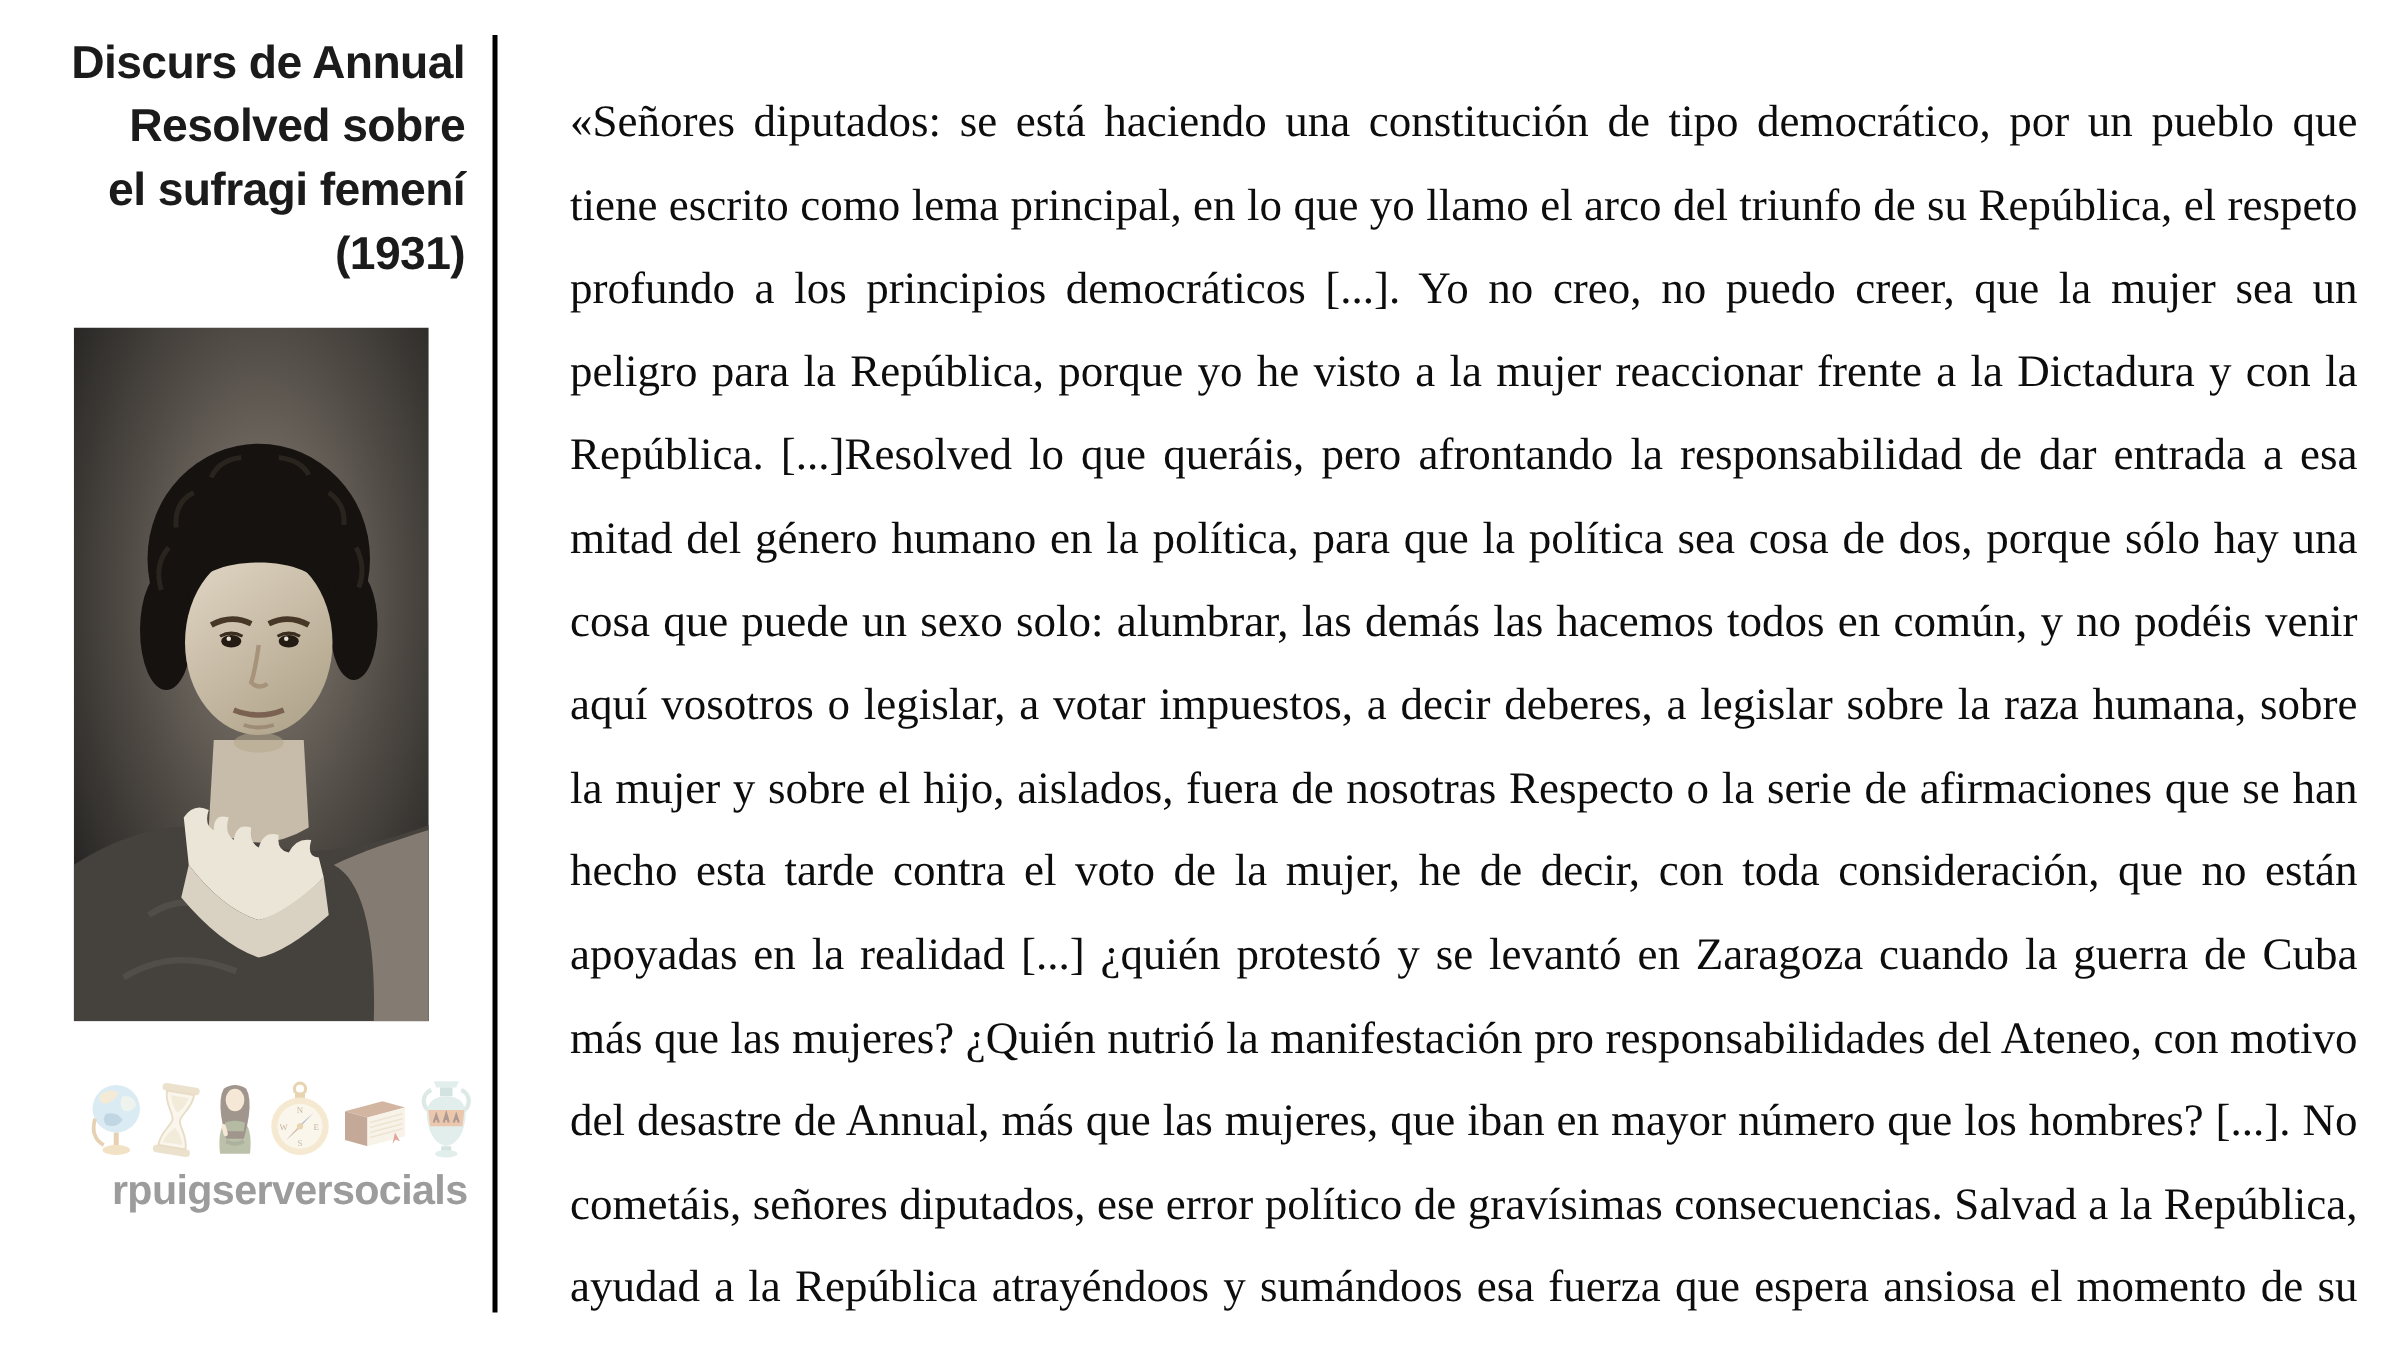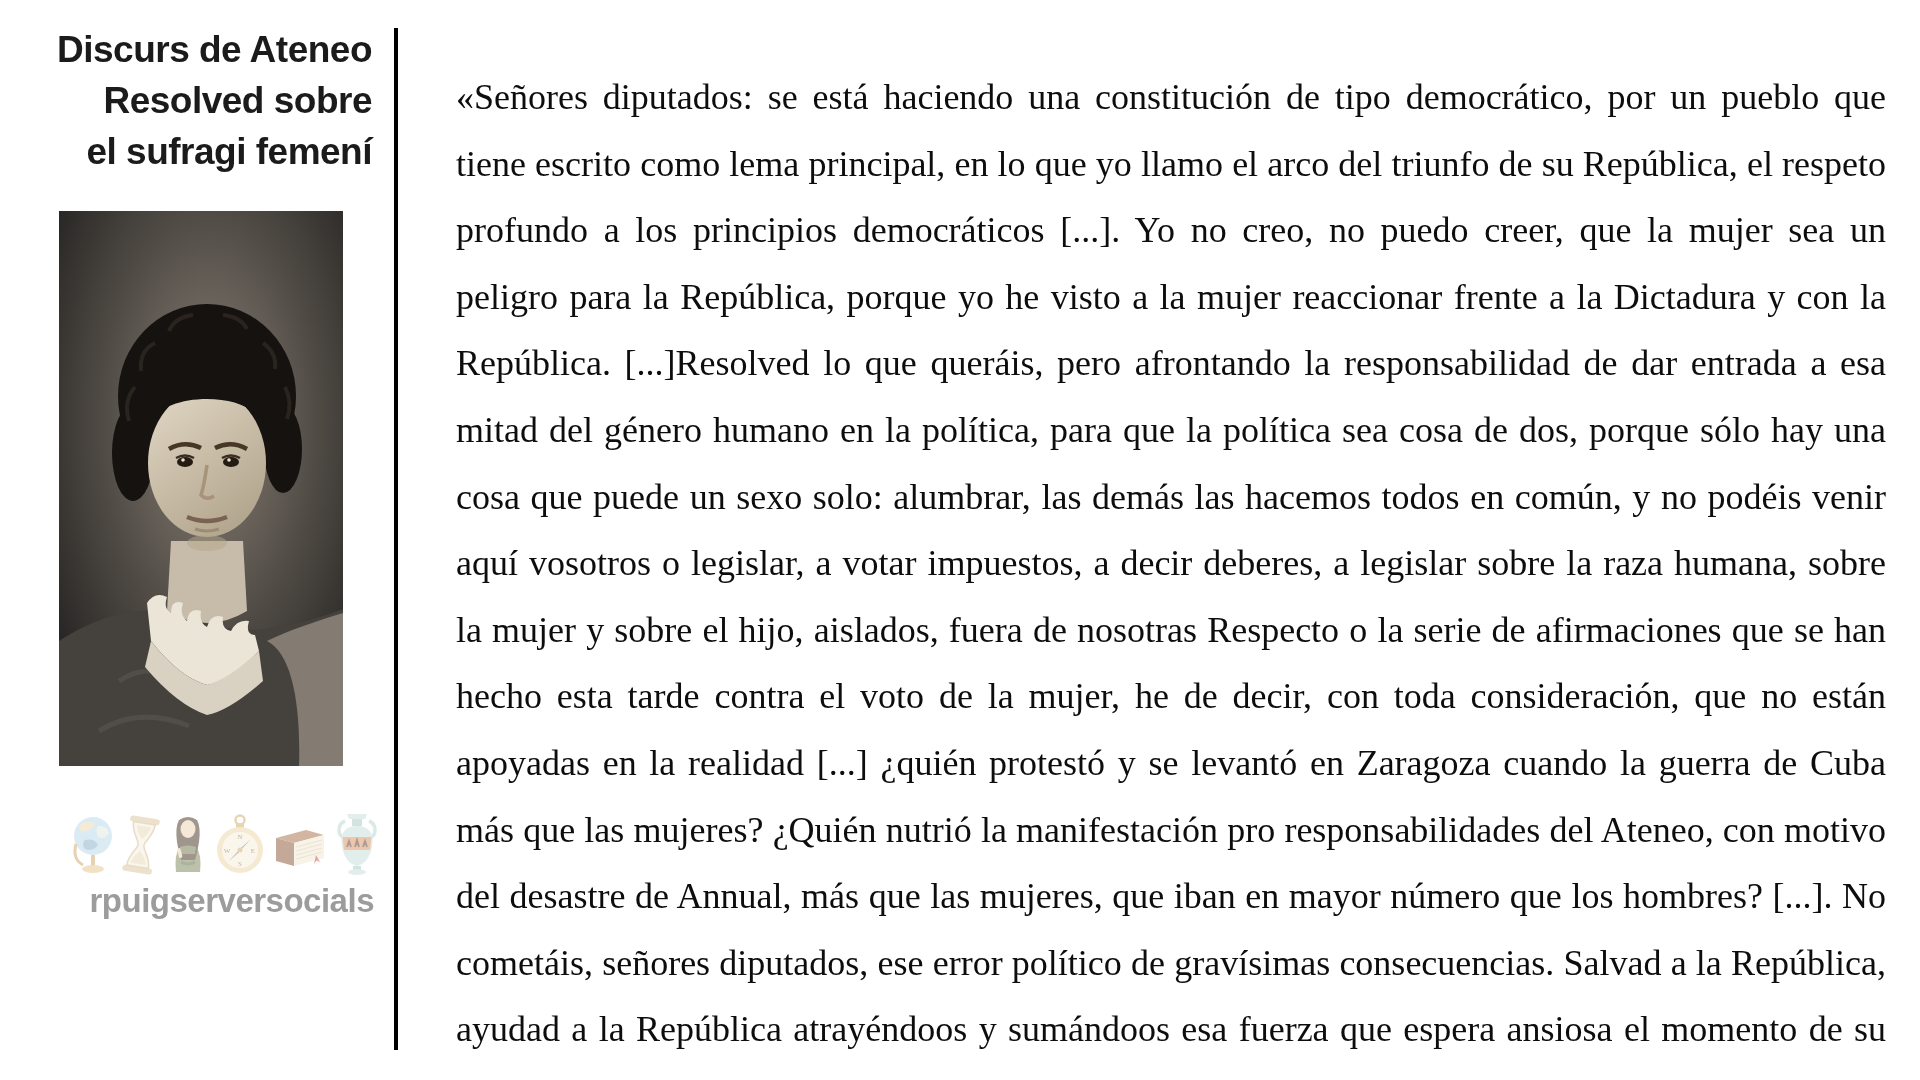--- a/index.html
+++ b/index.html
@@ -30,23 +30,24 @@
   .citation-text {
     margin:46px 0 0 0; font-family:"Liberation Serif", serif; font-size:29px;
     line-height:1.85; text-align:justify;
   }
 </style>
 </head>
 <body>
 
 <aside class="left-panel">
   <h1 class="page-title">
-    <span>Discurs de Ateneo</span>
+    <span>Discurs de Annual</span>
     <span>Resolved sobre</span>
     <span>el sufragi femení</span>
+    <span>(1931)</span>
   </h1>
 
   <div class="photo-frame">
     <svg width="284" height="555" viewBox="0 0 284 555">
       <defs>
         <radialGradient id="glow" cx="0.53" cy="0.38" r="0.70">
           <stop offset="0" stop-color="#8a8178"></stop>
           <stop offset="0.55" stop-color="#4f4a44"></stop>
           <stop offset="1" stop-color="#222120"></stop>
         </radialGradient>

